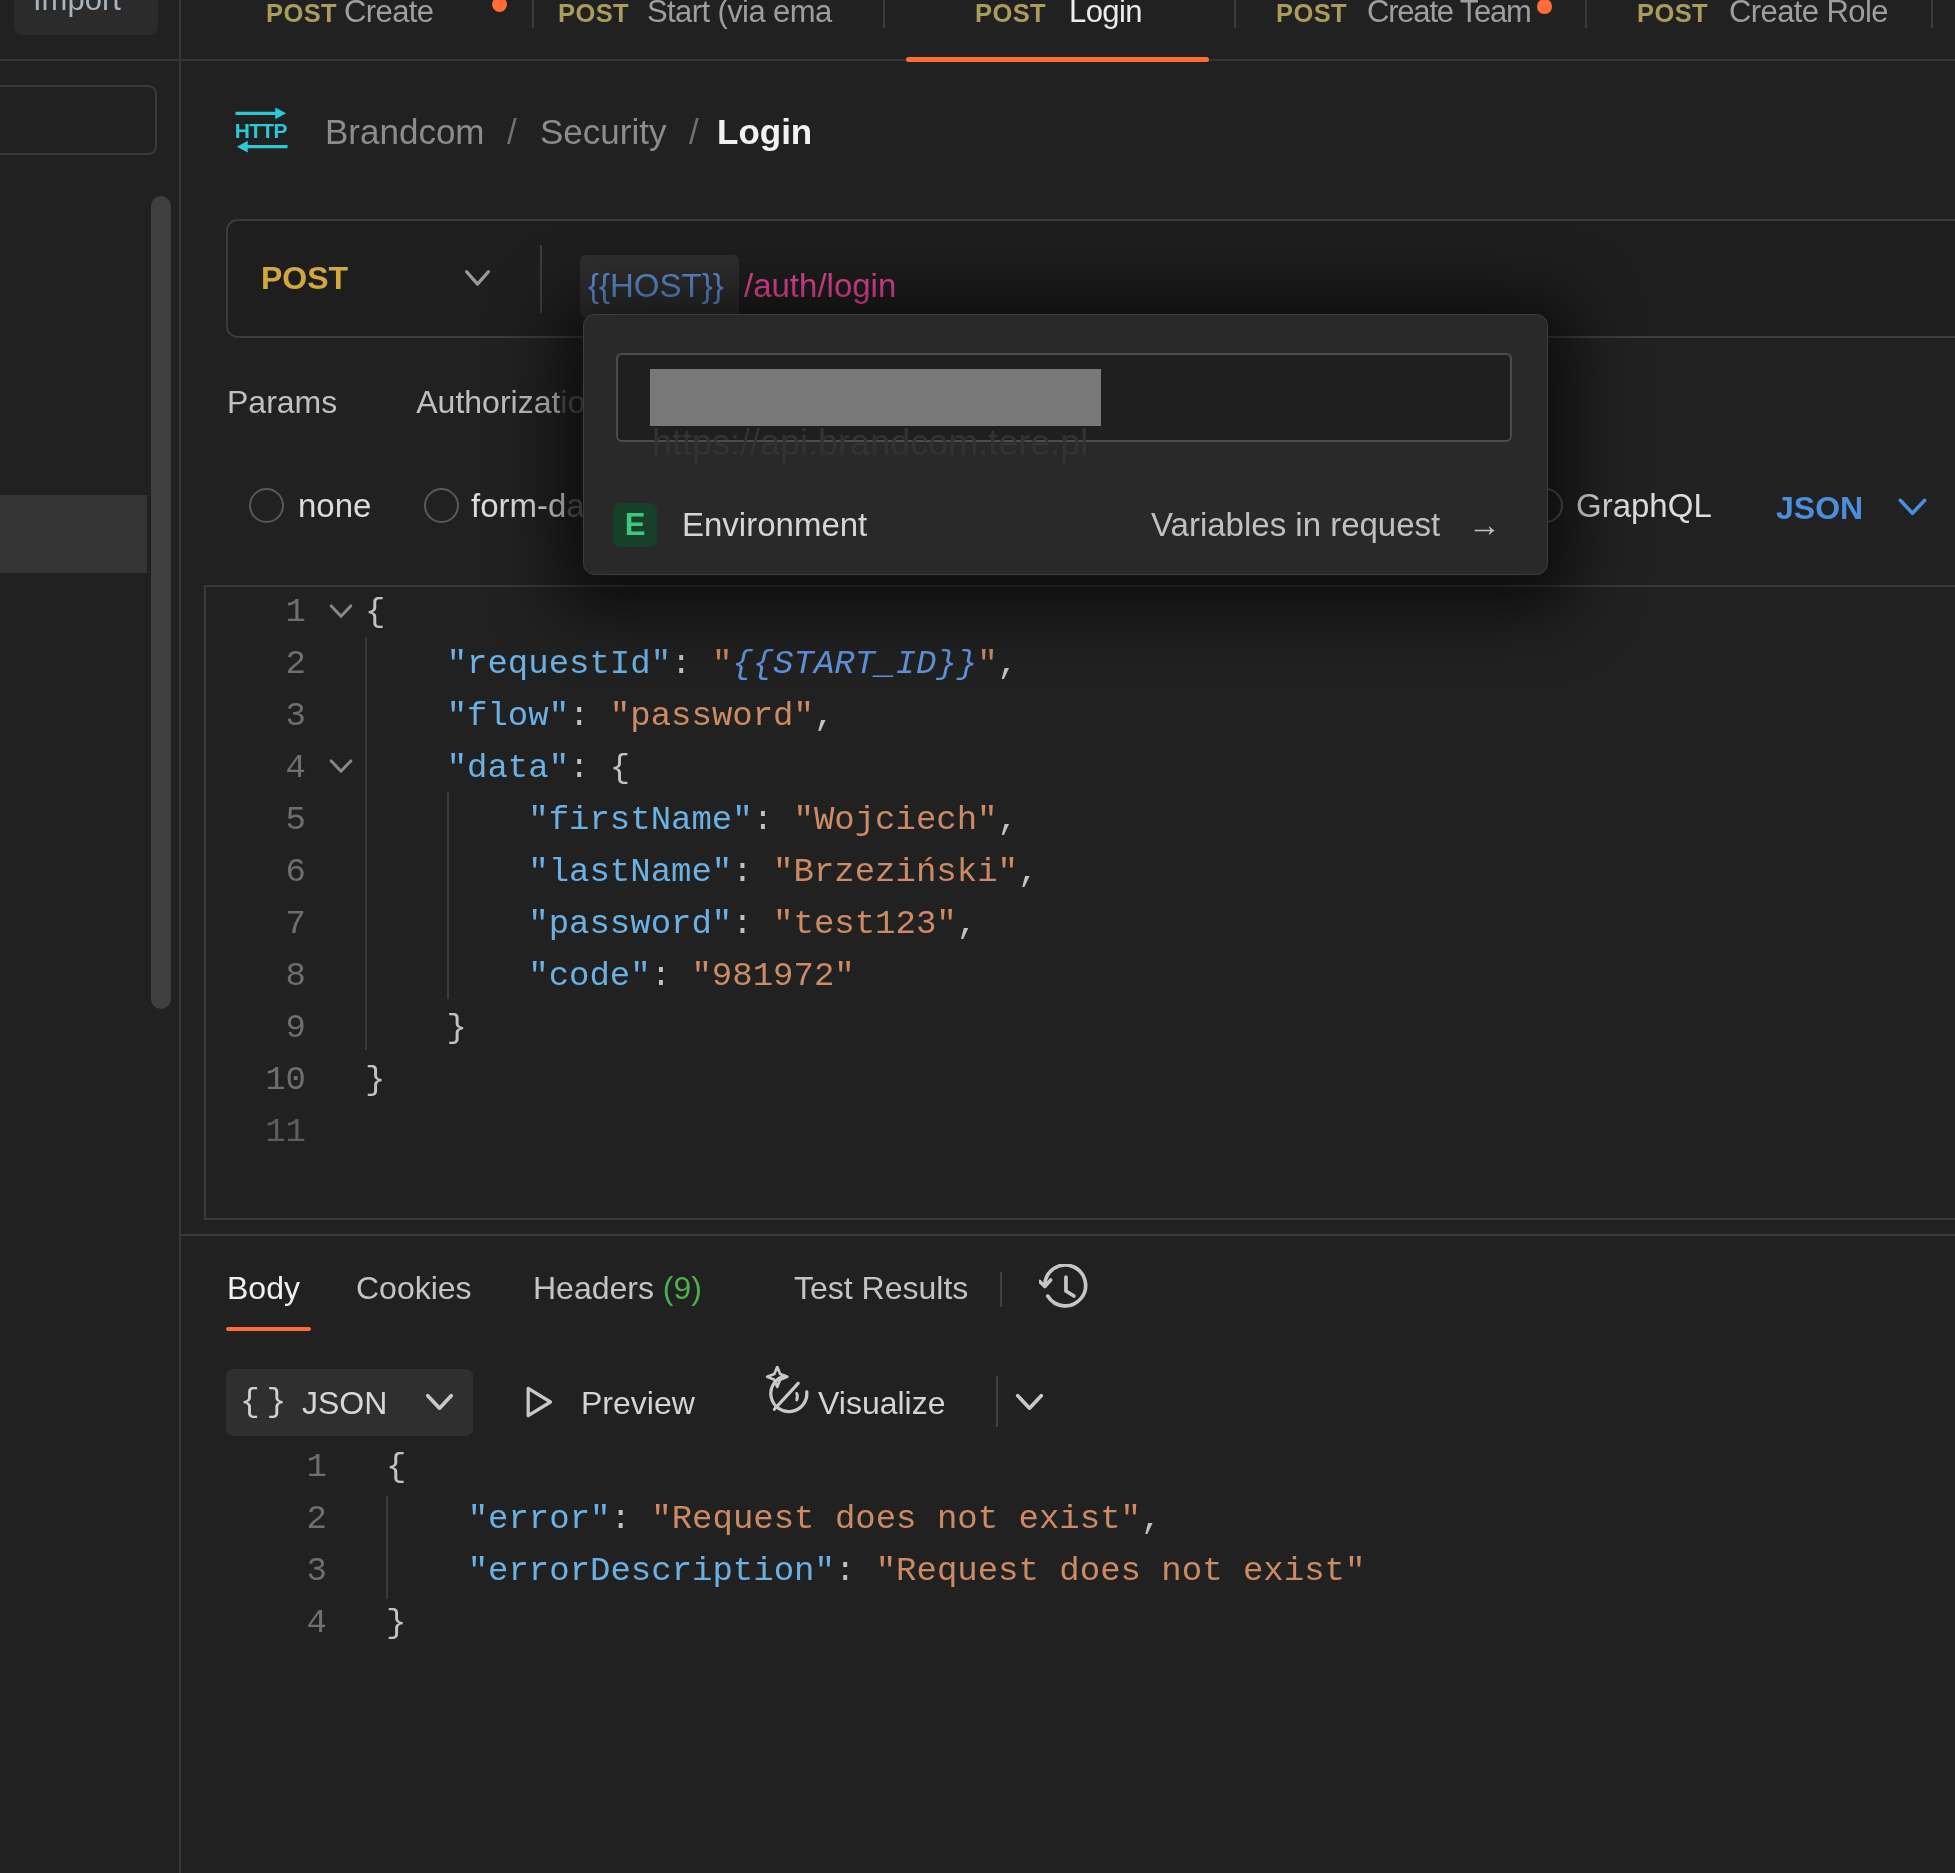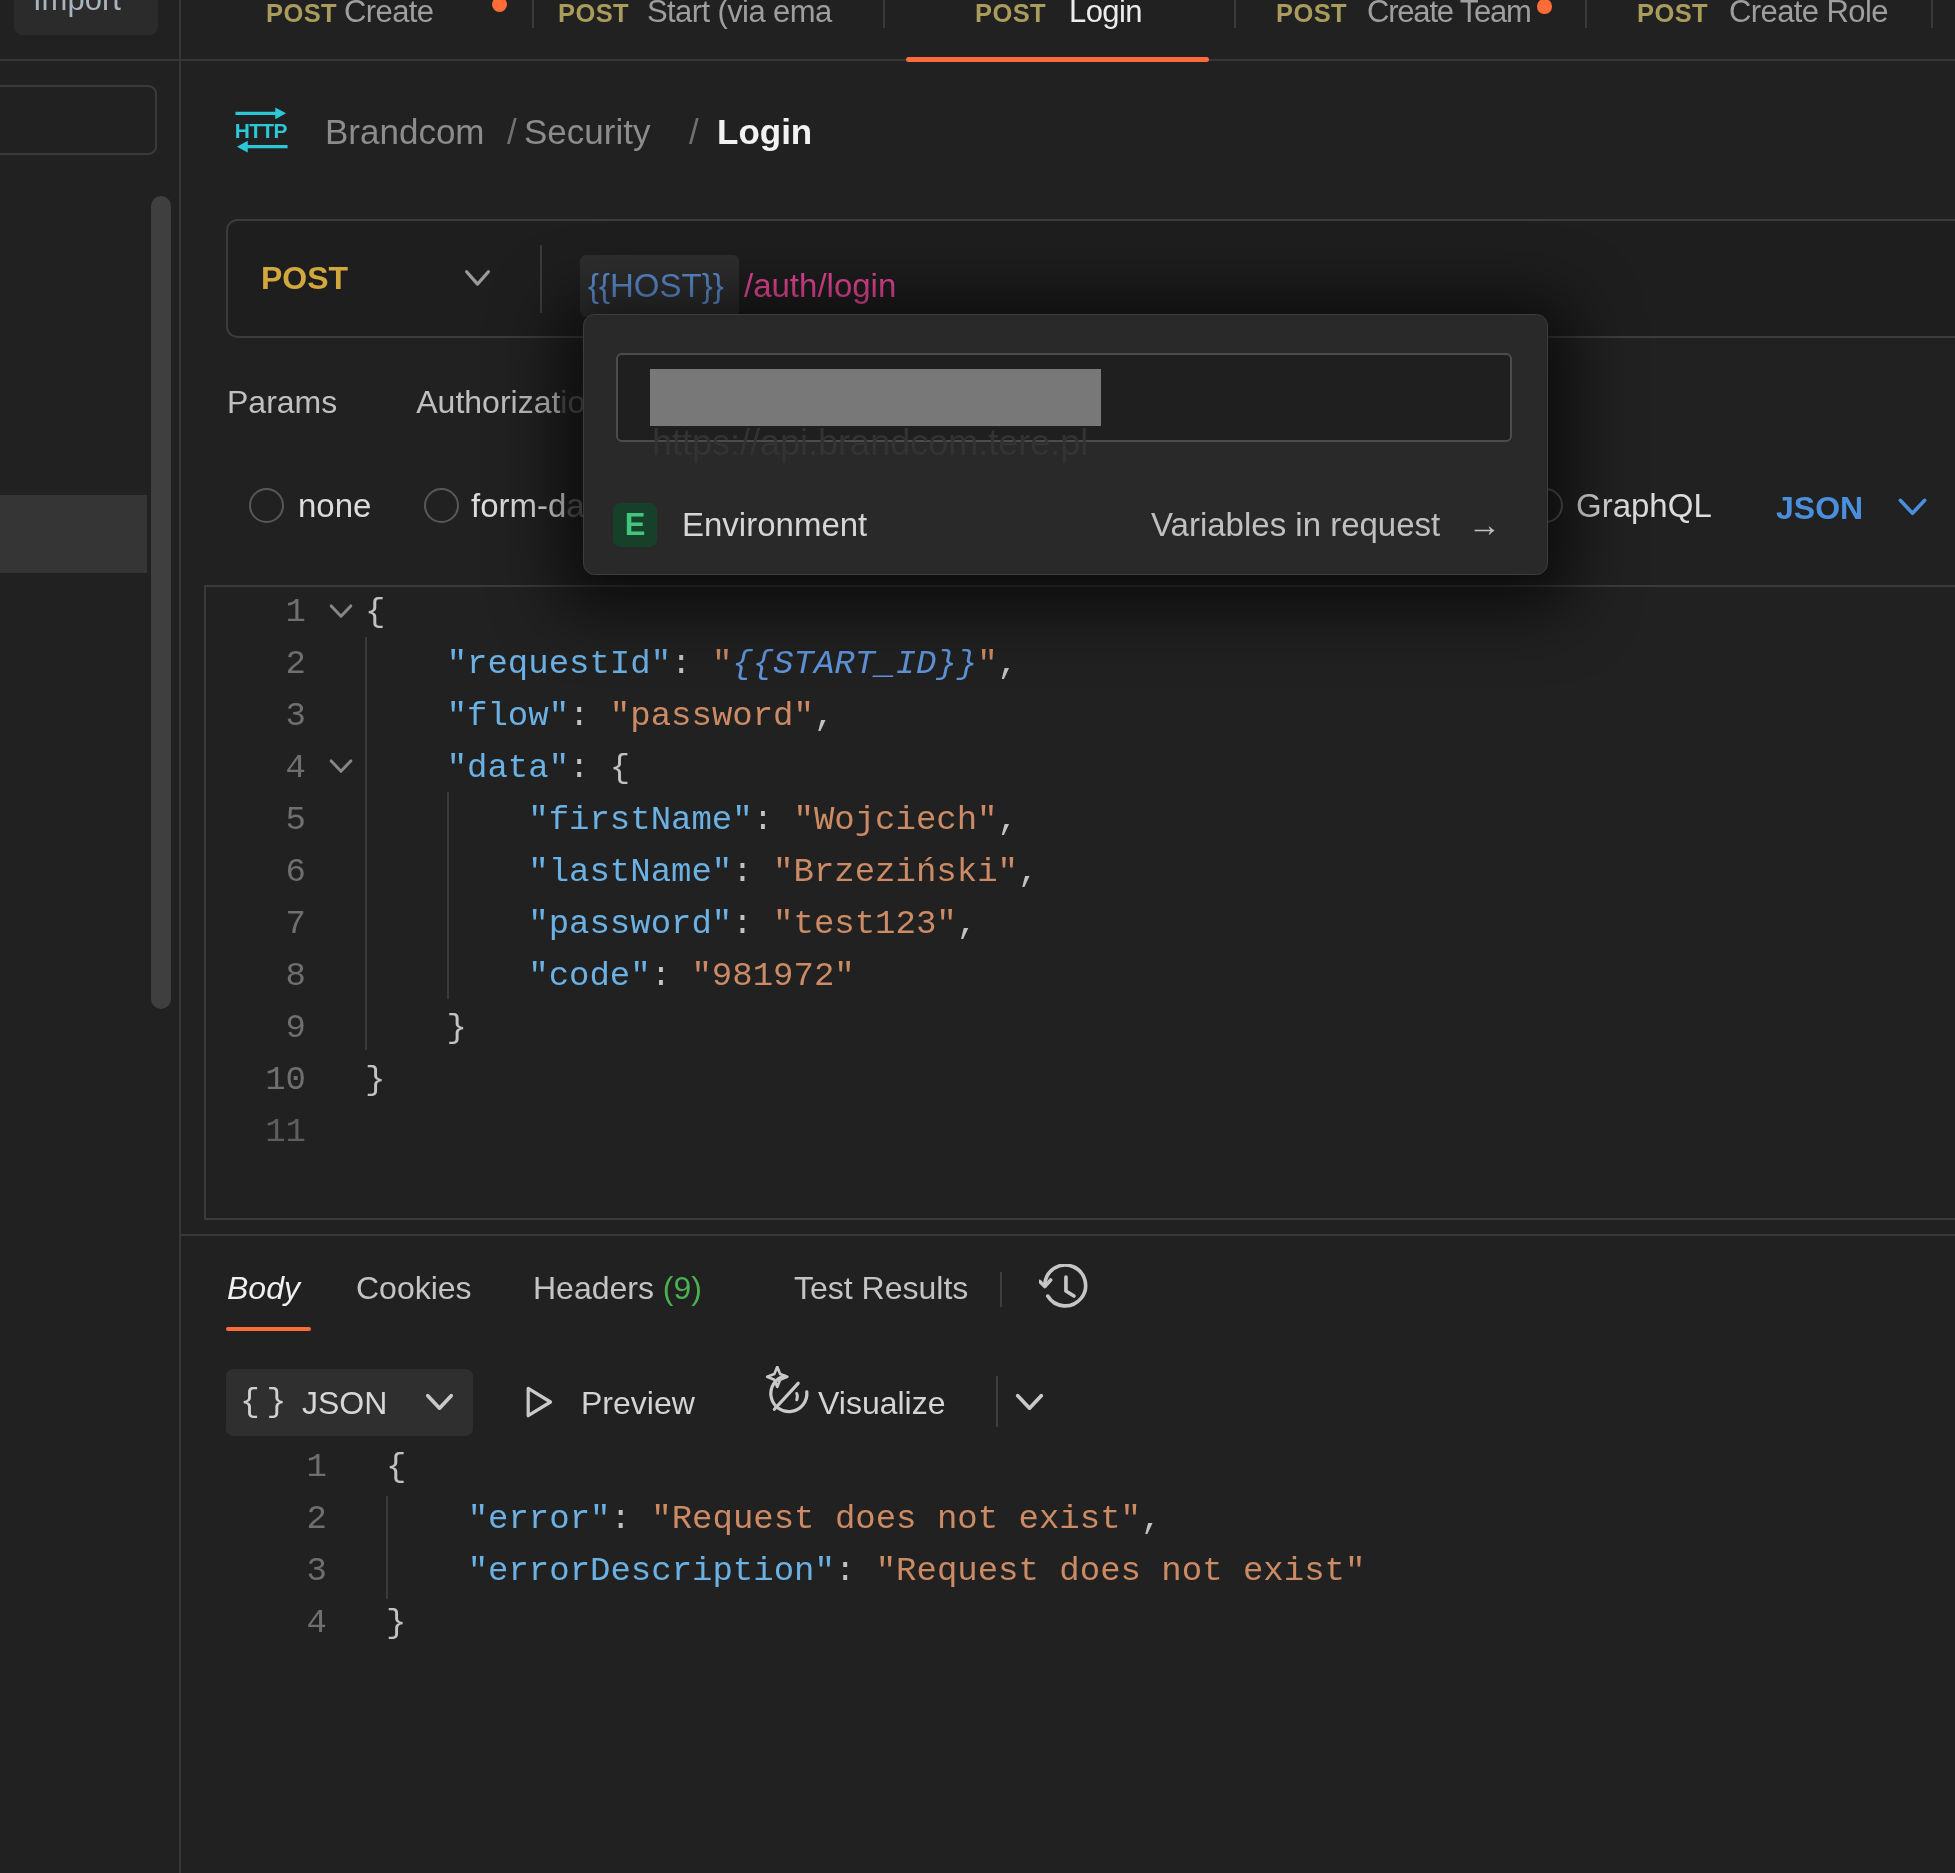--- a/index.html
+++ b/index.html
@@ -53,21 +53,21 @@
     <path d="M74 56 H18"></path>
   </g>
   <g fill="#2cc8d8">
     <path d="M57 2 L72 10 L57 18 Z"></path>
     <path d="M19 48 L4 56 L19 64 Z"></path>
   </g>
   <text x="37" y="44" text-anchor="middle" font-family="Liberation Sans" font-size="29" font-weight="700" letter-spacing="-1" fill="#2cc8d8">HTTP</text>
 </svg>
 <div class="abs bc" style="left:325px;">Brandcom</div>
 <div class="abs bc" style="left:507px; color:#707070;">/</div>
-<div class="abs bc" style="left:524px;">Security</div>
+<div class="abs bc" style="left:540px;">Security</div>
 <div class="abs bc" style="left:689px; color:#707070;">/</div>
 <div class="abs bc" style="left:717px; color:#f2f2f2; font-weight:700;">Login</div>
 <style>.bc { top:111px; height:41px; line-height:41px; font-size:35px; color:#8c8c8c; white-space:nowrap;text-align:right; }</style>
 
 <div class="abs" style="left:226px; top:219px; width:1819px; height:119px; border-radius:11.6px; border:2.2px solid #3c3c3c; background:#1e1e1e;"></div>
 <div class="abs" style="left:261px; top:259px; height:38px; line-height:38px; font-size:32px; font-weight:700; color:#d2a73e;">POST</div>
 <svg class="abs" style="left:463px; top:268px;" width="29" height="22" viewBox="0 0 40 30">
     <path d="M5 5 L20 22 L35 5" stroke="#9a9a9a" stroke-width="4.5" fill="none" stroke-linecap="round" stroke-linejoin="round"></path>
   </svg>
 <div class="line" style="left:540px; top:245px; width:2.2px; height:68px; background:#3c3c3c;"></div>
@@ -118,21 +118,21 @@
     }
 }</pre>
 <style>
  .k { font-style:normal; color:#6cb1e4; }
  .s { font-style:normal; color:#cc8b64; }
  .v { font-style:italic; color:#5f93d9; }
 </style>
 
 <div class="line" style="left:180px; top:1234px; width:1776px; height:2.2px; background:#383838;"></div>
 
-<div class="abs rtab" style="left:227px; color:#f0f0f0;font-style:italic;">Body</div>
+<div class="abs rtab" style="left:227px; color:#f0f0f0;">Body</div>
 <div class="abs rtab" style="left:356px;">Cookies</div>
 <div class="abs rtab" style="left:533px;">Headers <span style="color:#4caf50;">(9)</span></div>
 <div class="abs rtab" style="left:777px;margin-left:17px;">Test Results</div>
 <style>.rtab { top:1269px; height:38px; line-height:38px; font-size:32px; color:#c4c4c4; white-space:nowrap; }</style>
 <div class="abs" style="left:226px; top:1327px; width:85px; height:4.4px; border-radius:2.2px; background:#ff6c37;"></div>
 <div class="line" style="left:1000px; top:1272px; width:2.2px; height:35px; background:#3f3f3f;"></div>
 
 <svg class="abs" style="left:1039px; top:1264px;" width="51" height="51" viewBox="0 0 70 70">
   <path d="M12 44 A 28 28 0 1 0 8 28" stroke="#c6c6c6" stroke-width="5" fill="none" stroke-linecap="round"></path>
   <path d="M1 24 L8 31 L16 22" stroke="#c6c6c6" stroke-width="5" fill="none" stroke-linecap="round" stroke-linejoin="round"></path>

